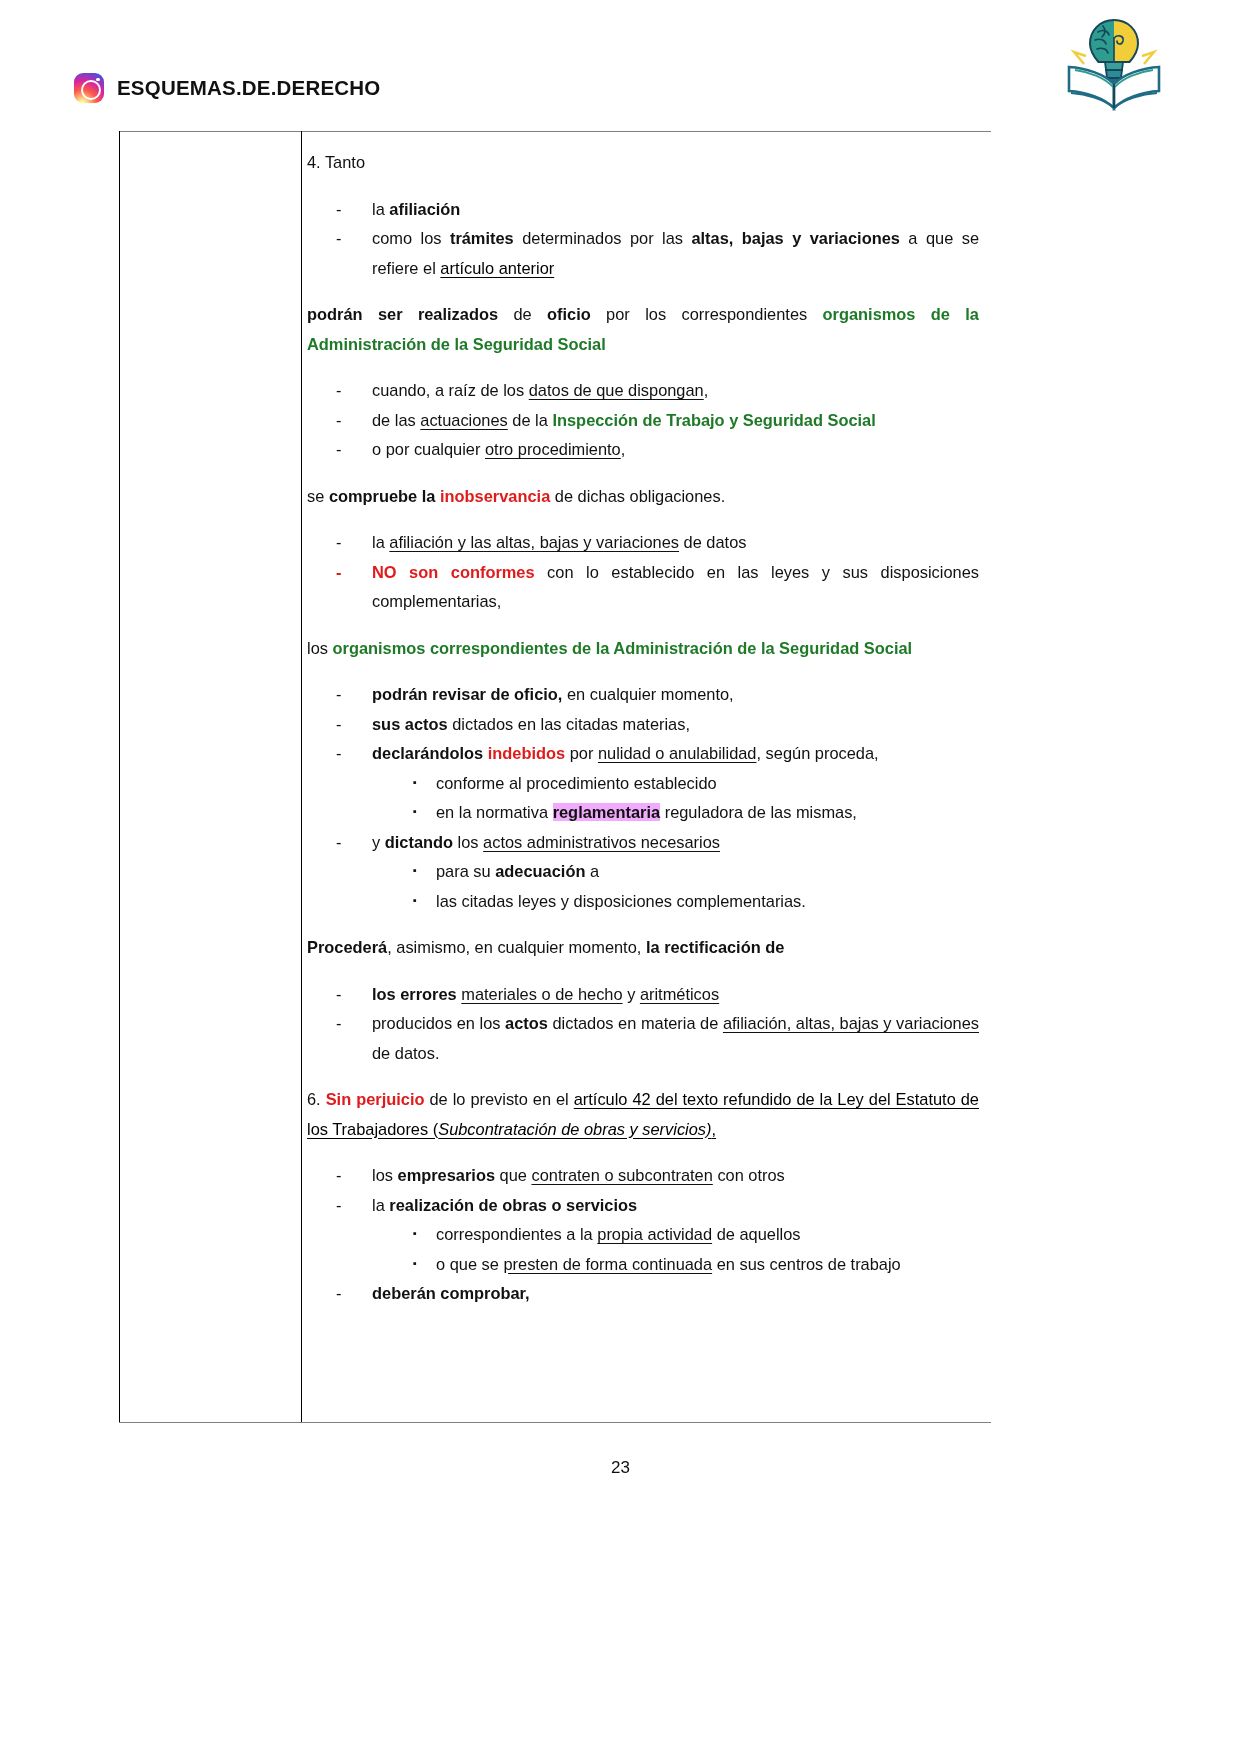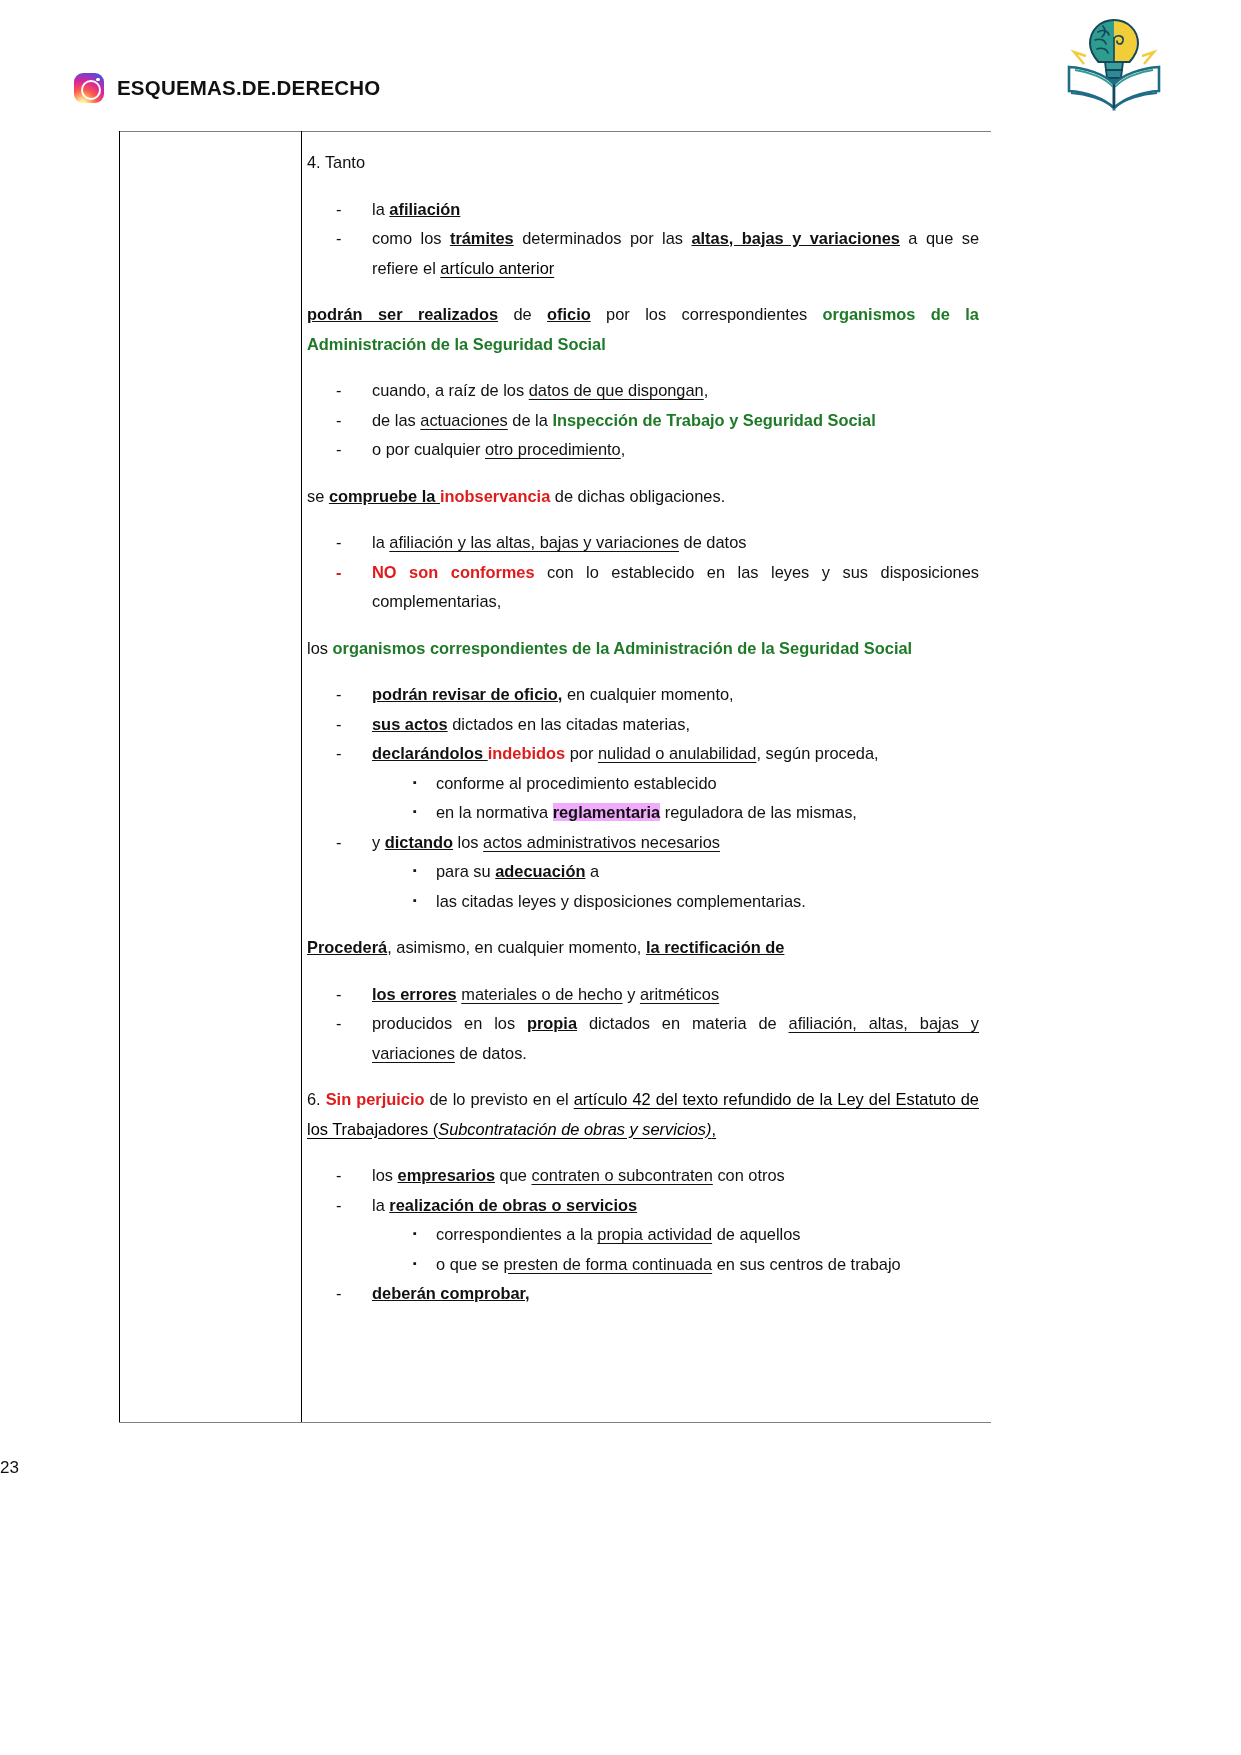--- a/index.html
+++ b/index.html
@@ -154,35 +154,35 @@
     position: absolute;
     left: 41px;
     top: -1px;
     font-size: 11px;
     line-height: 29.5px;
     color: #111111;
   }
   li.nojust { text-align: left !important; }
 
   
-  .b  { font-weight: bold; text-decoration: underline; }
+  .b  { font-weight: bold; }
   .u  { text-decoration: underline; text-underline-offset: 2.5px; }
   .gr { color: #1f7a28; font-weight: bold; }
   .rd { color: #e01b1b; font-weight: bold; }
   .lk { color: #000000; text-decoration: underline; text-underline-offset: 2.5px; }
   .it { font-style: italic; }
   .hl { background: #f0abfc; font-weight: bold; text-align: center; }
 
   
   .page-number {
     position: absolute;
     left: 0;
     top: 1458px;
     width: 1241px;
-    text-align: left;
+    text-align: center;
     font-size: 17px;
     color: #111111;
   }
 </style>
 </head>
 <body>
 
 <div class="page-header">
 
   <div class="brand">
@@ -321,21 +321,21 @@
 
   <p class="para nojust"><span class="b">Procederá</span><span>, asimismo, en cualquier momento, </span><span class="b">la rectificación de</span></p>
 
   <ul class="lvl1">
     <li class="nojust">
       <span class="dash">-</span>
       <span class="b">los errores</span><span> </span><span class="u">materiales o de hecho</span><span> y </span><span class="u">aritméticos</span>
     </li>
     <li>
       <span class="dash">-</span>
-      <span>producidos en los </span><span class="b">propia</span><span> dictados en materia de </span><span class="u">afiliación, altas, bajas y variaciones</span><span> de datos.</span>
+      <span>producidos en los </span><span class="b">actos</span><span> dictados en materia de </span><span class="u">afiliación, altas, bajas y variaciones</span><span> de datos.</span>
     </li>
   </ul>
 
   <p class="para"><span>6. </span><span class="rd">Sin perjuicio</span><span> de lo previsto en el </span><span class="lk">artículo 42 del texto refundido de la Ley del Estatuto de los Trabajadores (</span><span class="lk it">Subcontratación de obras y servicios)</span><span class="lk">,</span></p>
 
   <ul class="lvl1">
     <li class="nojust">
       <span class="dash">-</span>
       <span>los </span><span class="b">empresarios</span><span> que </span><span class="u">contraten o subcontraten</span><span> con otros</span>
     </li>

